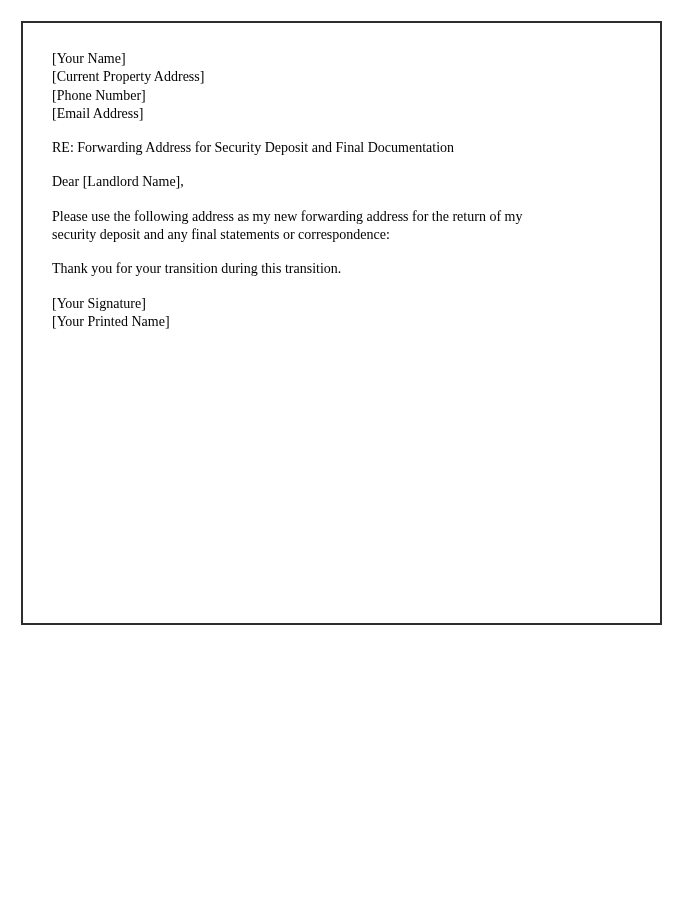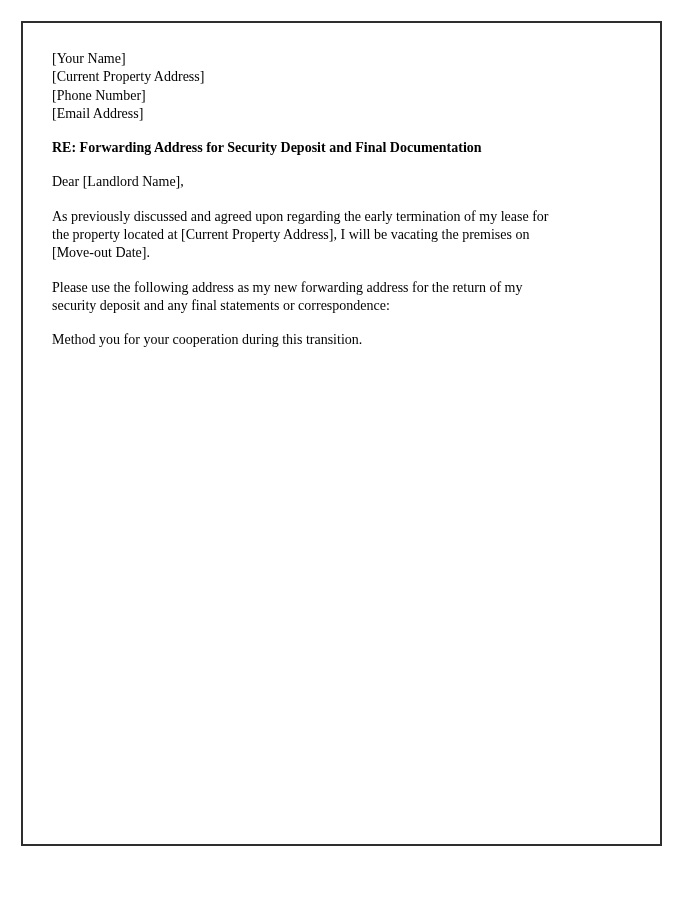--- a/index.html
+++ b/index.html
@@ -11,48 +11,47 @@
     height: 900px;
     background: #ffffff;
     font-family: "Liberation Serif", "DejaVu Serif", serif;
     position: relative;
   }
   .sheet {
     position: absolute;
     left: 21px;
     top: 21px;
     width: 641px;
-    height: 825px;
+    height: 604px;
     box-sizing: border-box;
     border: 2px solid #2e2e2e;
     background: #ffffff;
     padding: 27px 14px 0 29px;
     color: #000000;
     overflow: hidden;
   }
   .para {
     margin: 0 0 16px 0;
     font-size: 14px;
     line-height: 18.3px;
     white-space: pre;
     color: #000000;
   }
   .subject {
-    font-weight: bold;
+    font-weight: normal;
   }
 </style>
 </head>
 <body>
 
 <div class="sheet">
   <div class="para">[Your Name]
 [Current Property Address]
 [Phone Number]
 [Email Address]</div>
   <div class="para subject">RE: Forwarding Address for Security Deposit and Final Documentation</div>
   <div class="para">Dear [Landlord Name],</div>
-  <div class="para">As previously discussed and agreed upon regarding the early termination of my lease for
-the property located at [Current Property Address], I will be vacating the premises on
-[Move-out Date].</div>
   <div class="para">Please use the following address as my new forwarding address for the return of my
 security deposit and any final statements or correspondence:</div>
-  <div class="para">Method you for your cooperation during this transition.</div>
+  <div class="para">Thank you for your transition during this transition.</div>
+  <div class="para">[Your Signature]
+[Your Printed Name]</div>
 </div>
 
 </body></html>

